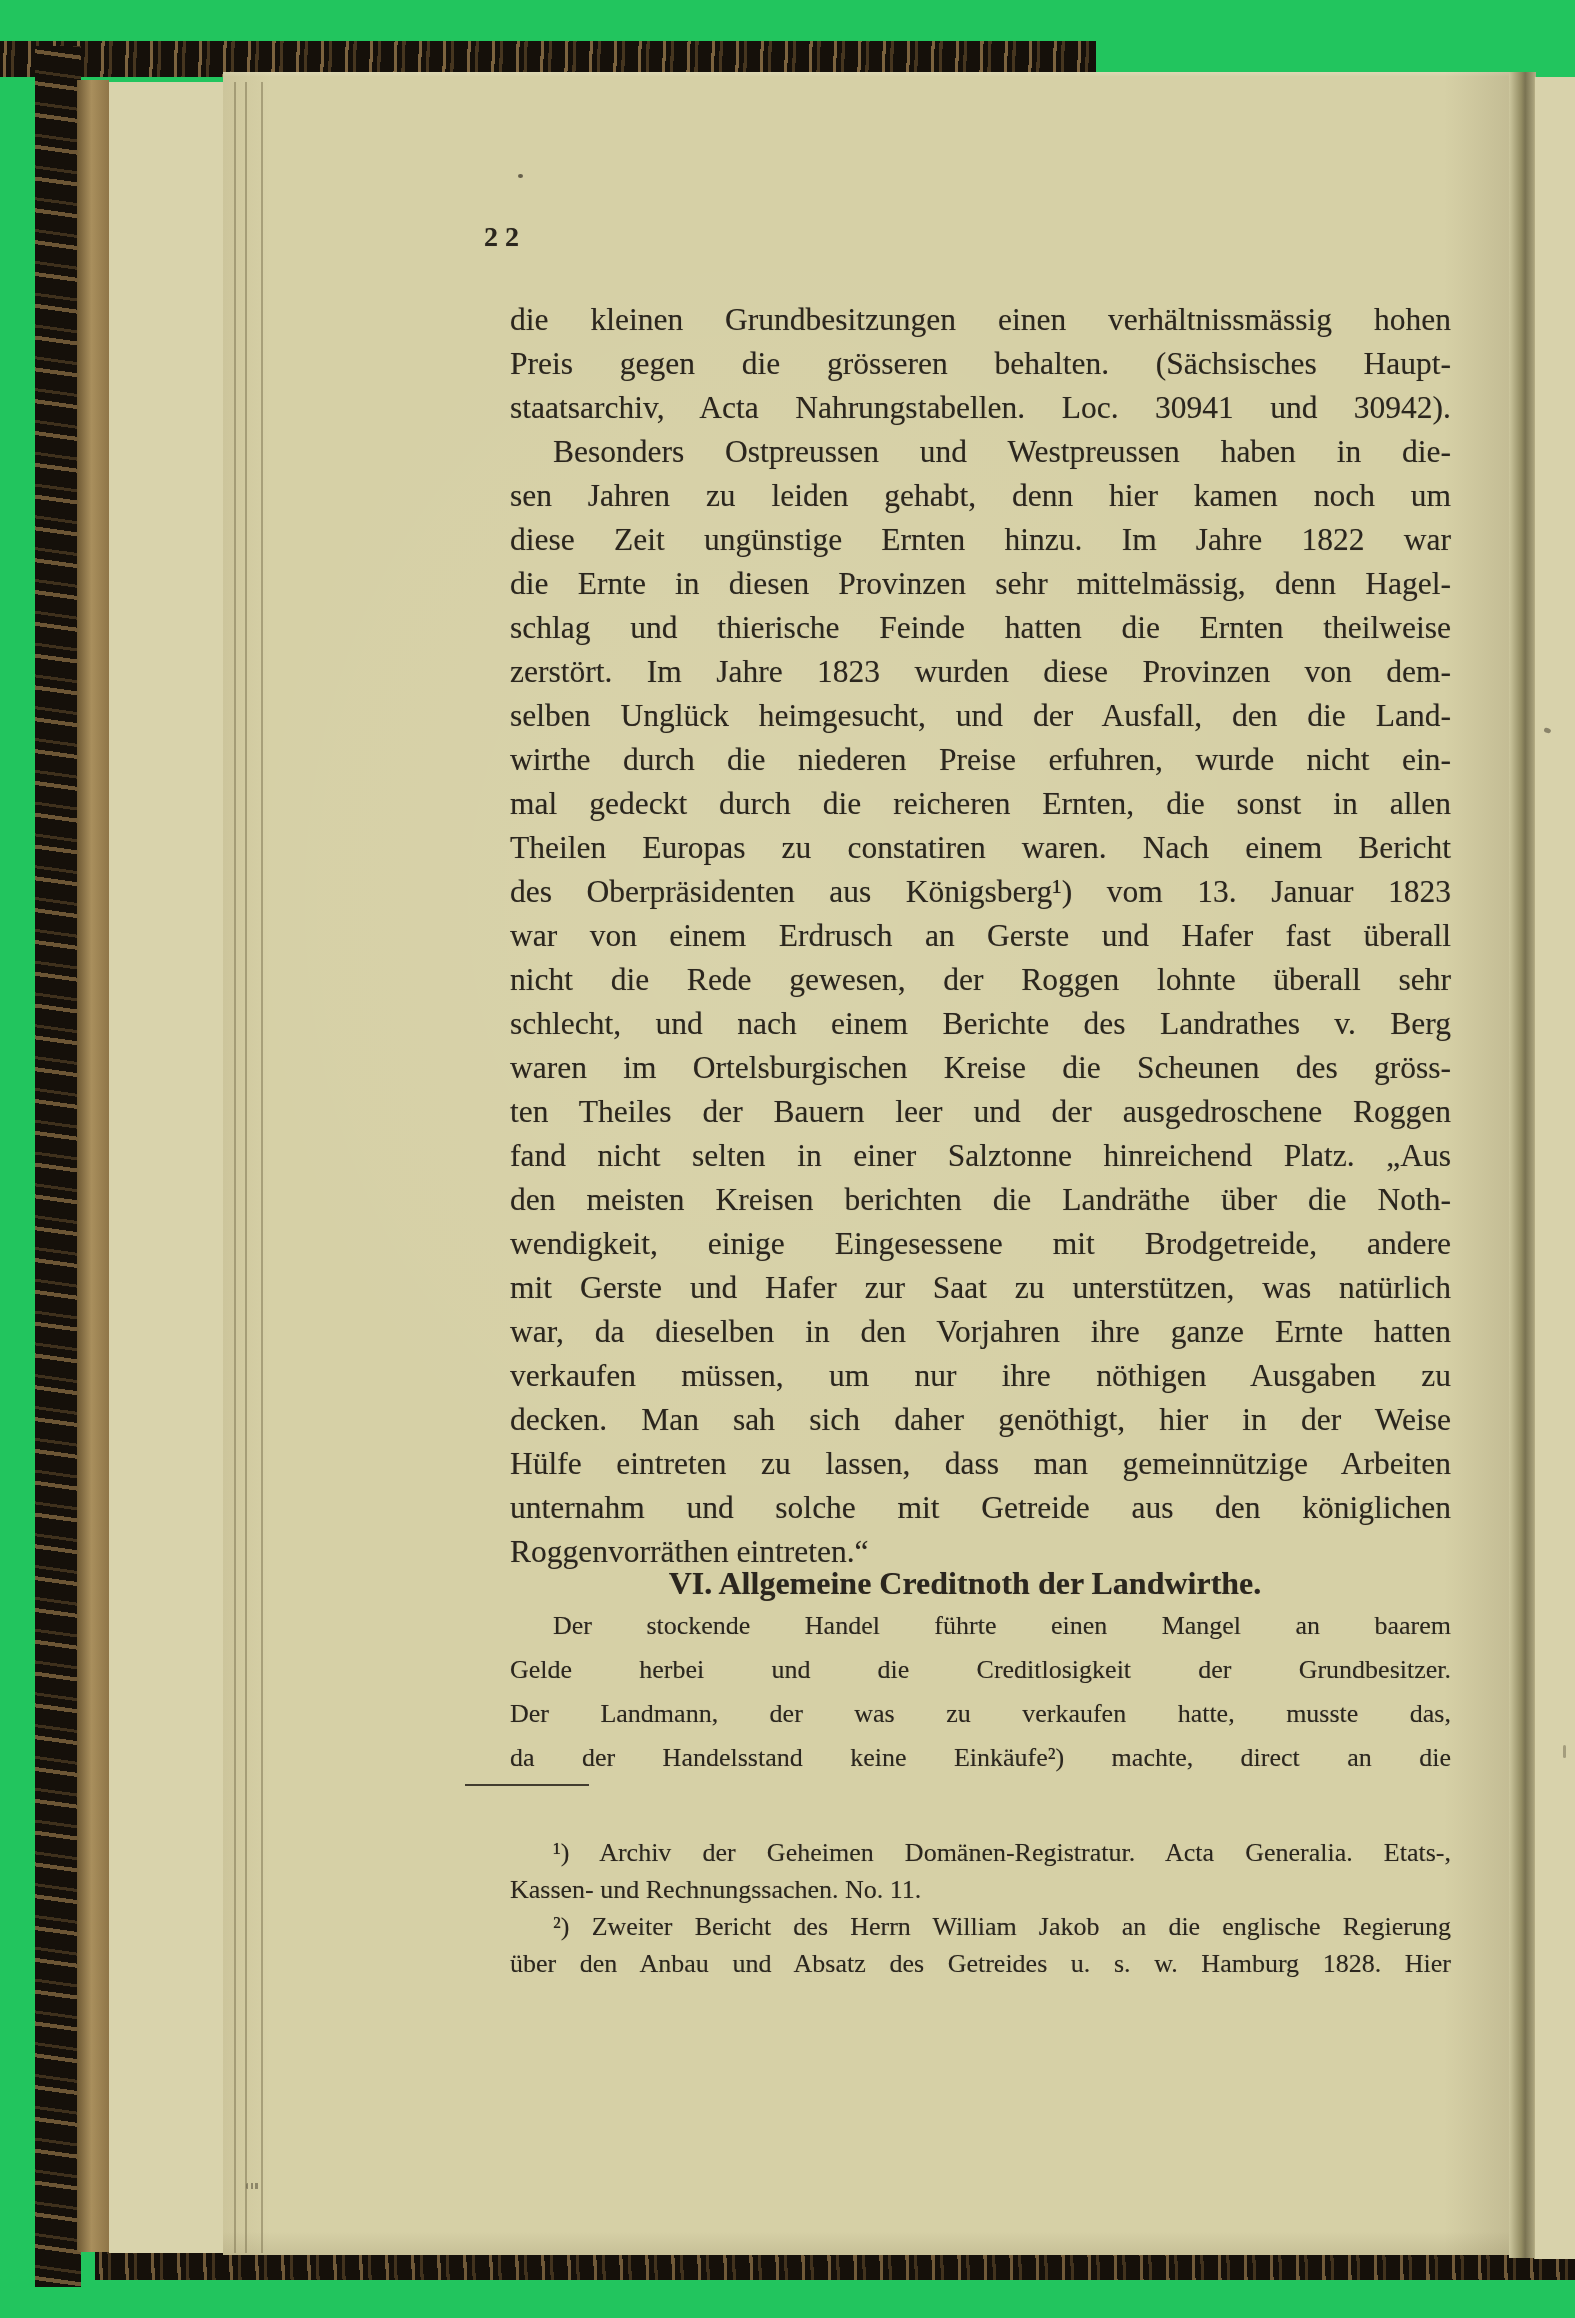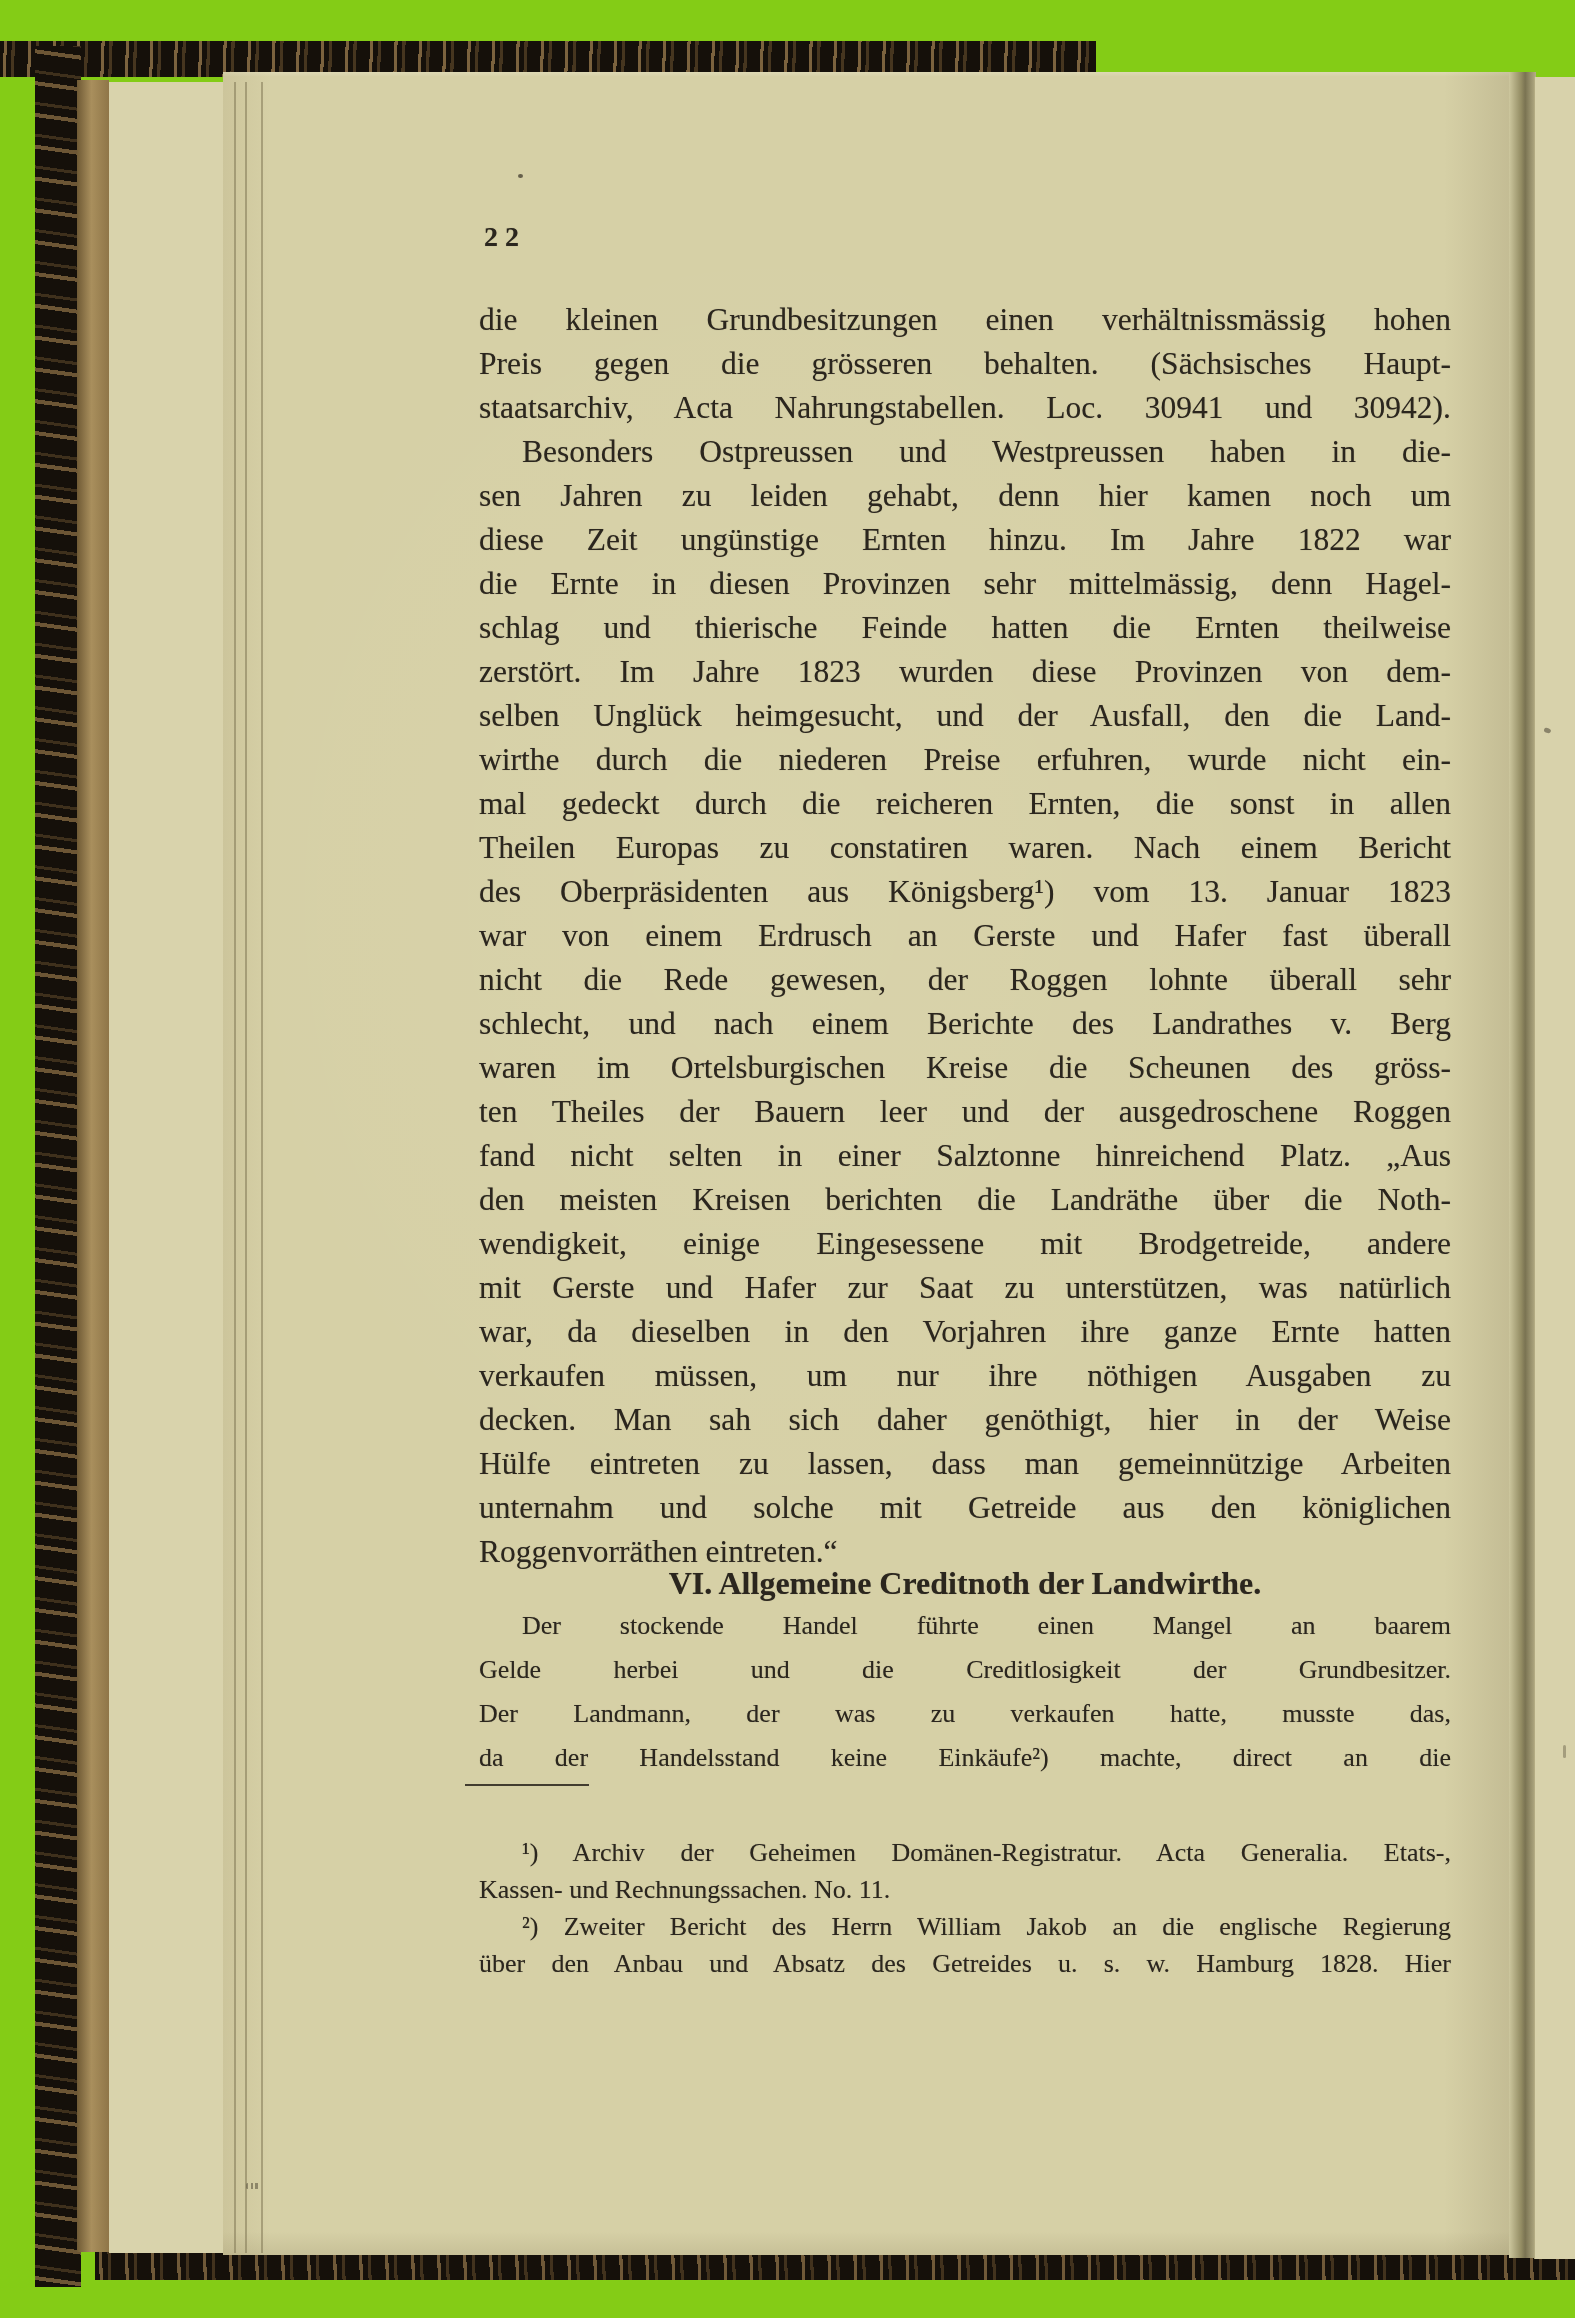--- a/index.html
+++ b/index.html
@@ -1,18 +1,18 @@
 <!DOCTYPE html>
 <html style="font-size:12.6px"><head>
 <meta charset="utf-8">
 <style>
   html,body{margin:0;padding:0;background:#070604;}
   .scene{
     position:relative;width:1575px;height:2319px;overflow:hidden;
-    background:#84cc16;
+    background:#22c55e;
     font-family:"Liberation Serif","DejaVu Serif",serif;
   }
   
   .marble{position:absolute;background-color:#15100a;}
   #strip-top{
     left:0;top:41px;width:1096px;height:36px;
     background-image:repeating-linear-gradient(92deg,
       rgba(0,0,0,0) 0 3.9px, rgba(186,149,94,.62) 3.9px 7px,
       rgba(0,0,0,0) 7px 11.8px, rgba(150,115,66,.38) 11.8px 15px,
       rgba(0,0,0,0) 15px 24.4px);
@@ -71,21 +71,21 @@
   .ink{color:#2b261e;text-shadow:0 0 0.8px rgba(43,38,30,.35);}
   #pagenum{
     position:absolute;left:484px;top:221px;
     font-size:28px;font-weight:bold;letter-spacing:7px;
   }
   .col{position:absolute;left:479px;width:972px;}
   #para1{top:298px;font-size:31.5px;line-height:44px;}
   #para2{top:1604px;font-size:26px;line-height:44px;}
   #heading{top:1564px;font-size:32px;font-weight:bold;text-align:center;line-height:39px;}
   #footnotes{top:1834px;font-size:26px;line-height:37px;}
-  .line{text-align:left;}
+  .line{text-align:left;margin-left:31px;}
   .j{text-align:justify;text-align-last:justify;}
   .indent{padding-left:43px;}
   #fnrule{
     position:absolute;left:465px;top:1784px;width:124px;height:2.4px;
     background:#423c2f;
   }
   
   .speck{position:absolute;background:#4a4434;border-radius:50%;pointer-events:none;}
   #sp1{left:518px;top:174px;width:4.7px;height:3.9px;opacity:.8;}
   #sp2{left:246px;top:2183px;width:14px;height:5.5px;border-radius:1.6px;opacity:.7;

